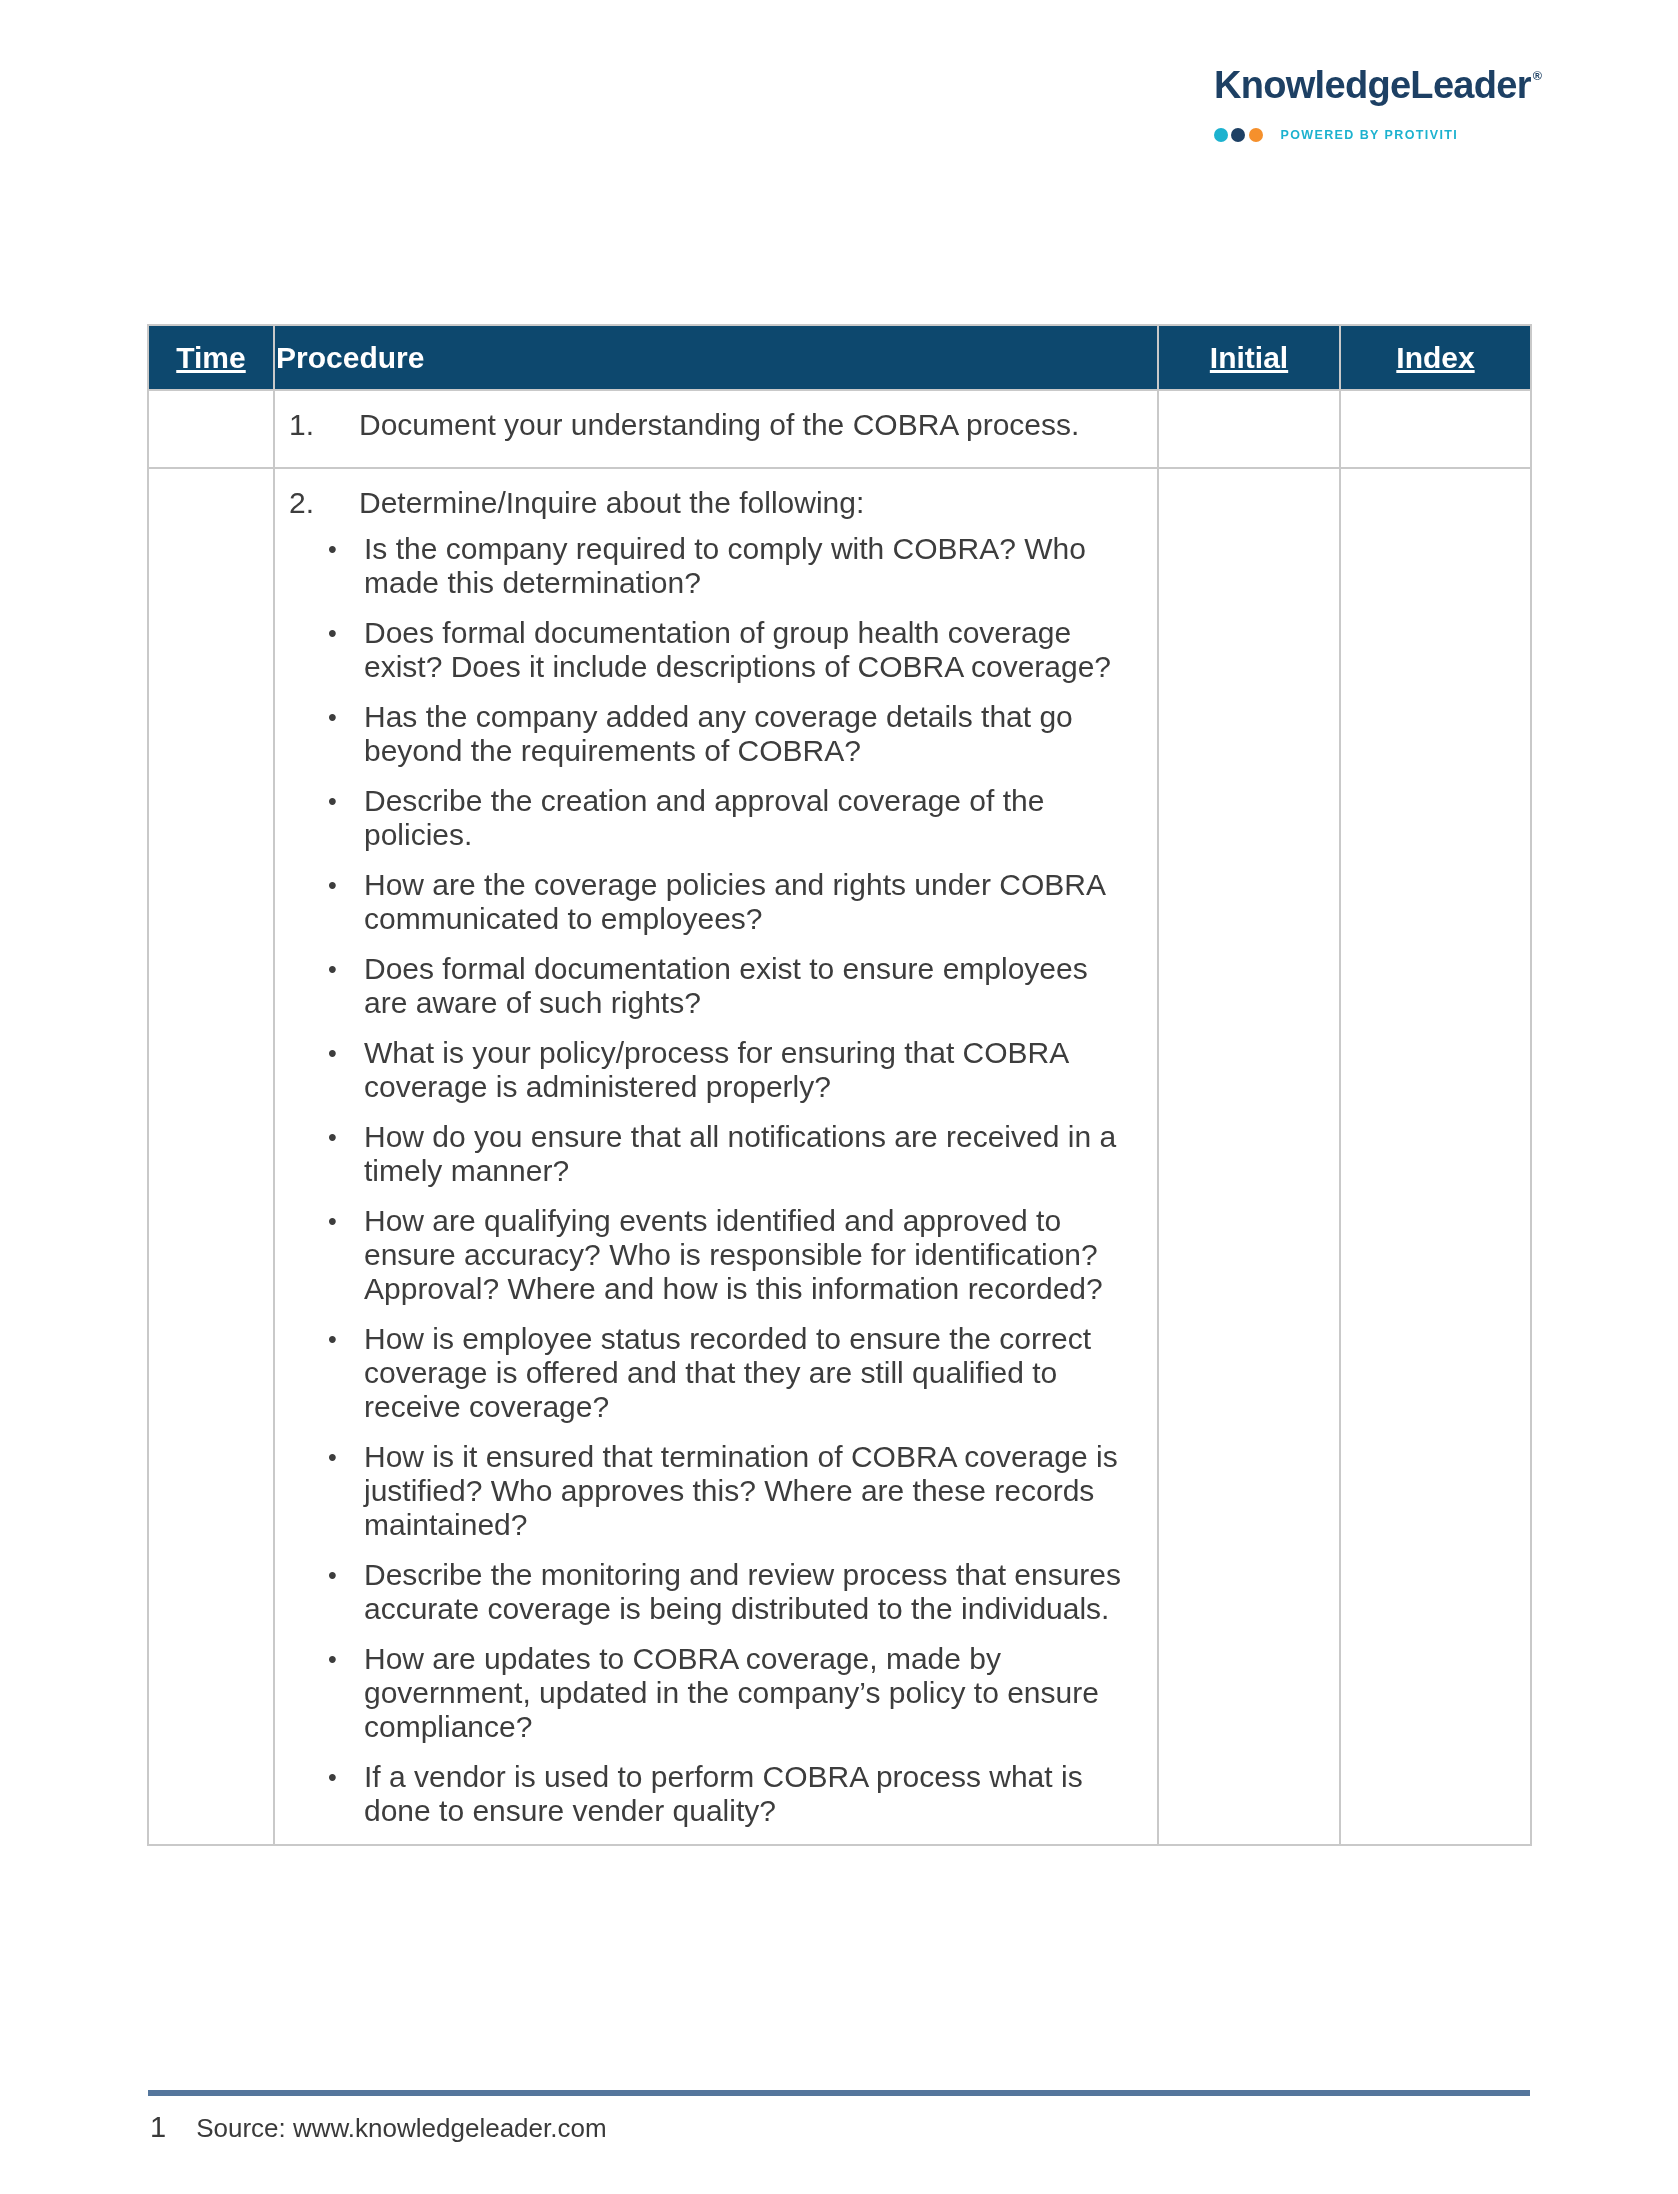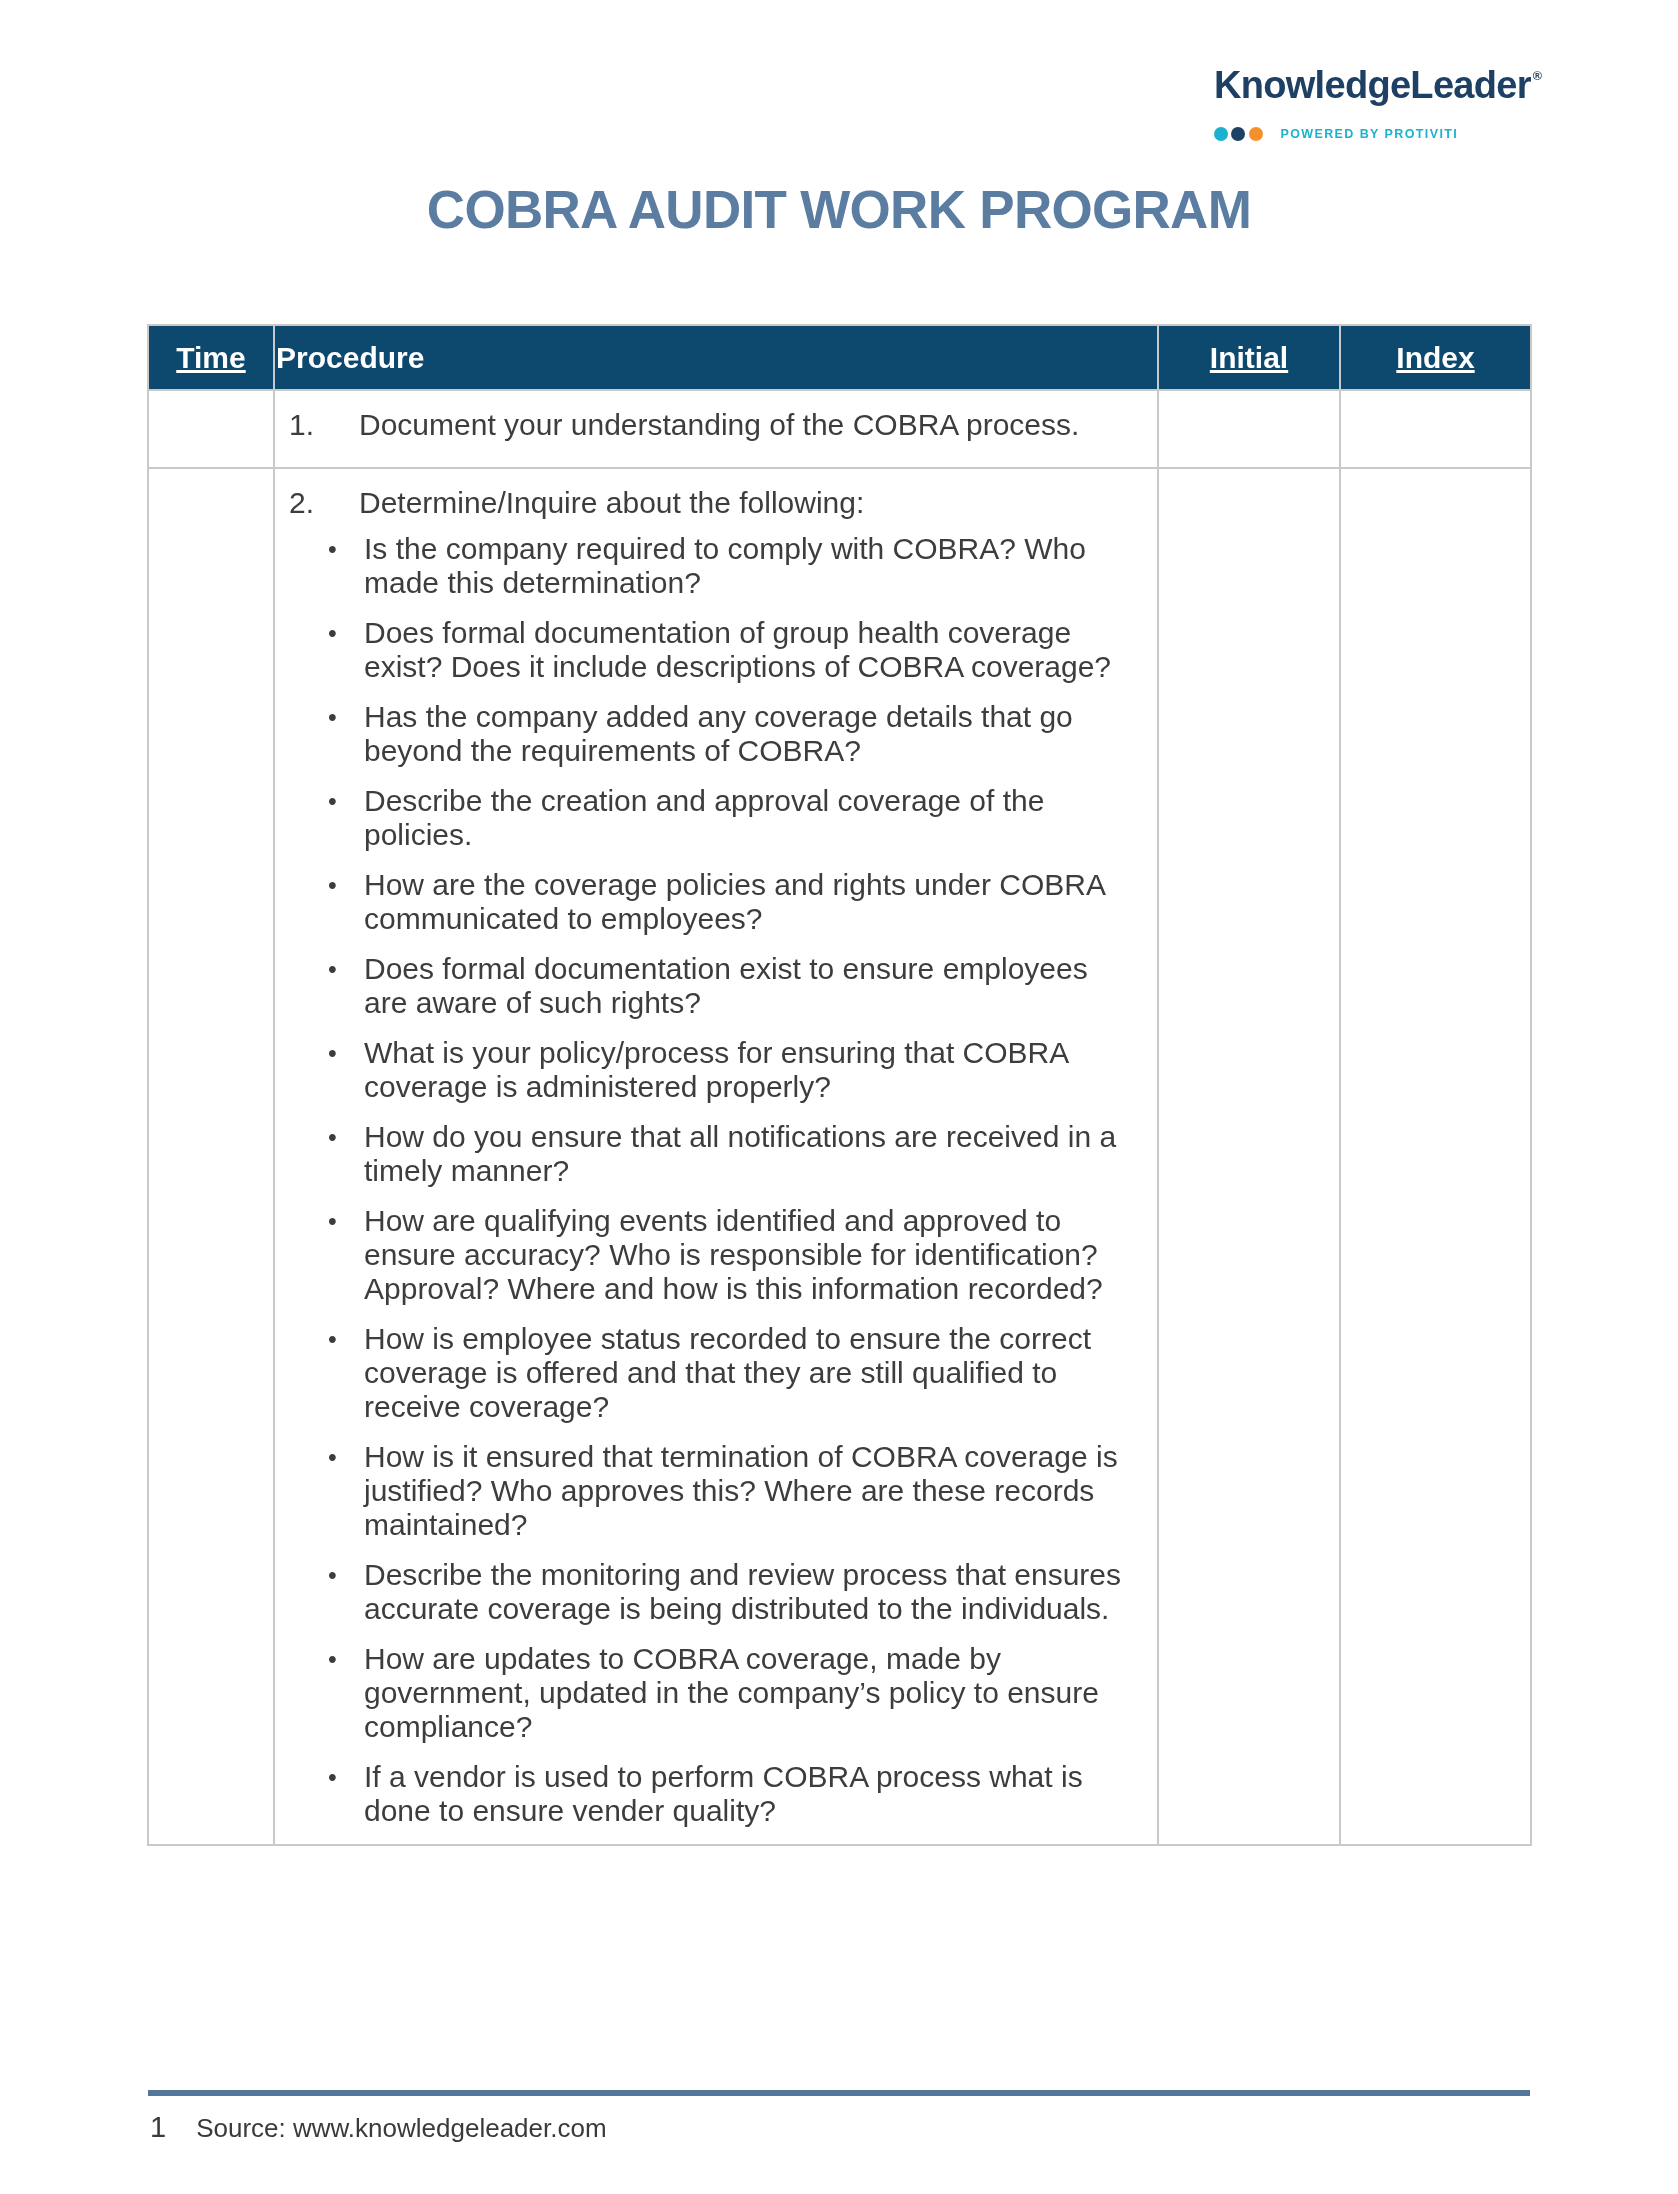--- a/index.html
+++ b/index.html
@@ -12,21 +12,21 @@
     overflow:hidden;
   }
 
   
   .logo{position:absolute;top:55px;left:1214px;}
   .wordmark{
     font-size:38px;font-weight:bold;color:#1d4064;
     letter-spacing:-0.7px;line-height:43px;white-space:nowrap;
   }
   .reg{font-size:12.5px;vertical-align:18.4px;margin-left:2px;letter-spacing:0;}
-  .tagline-row{display:flex;align-items:flex-start;margin-top:20px;height:14.5px;}
+  .tagline-row{display:flex;align-items:center;margin-top:20px;height:14.5px;}
   .dot{width:14px;height:14px;border-radius:50%;margin-right:3.3px;flex:none;}
   .dot-teal{background:#1cb2cf;}
   .dot-navy{background:#1d4064;}
   .dot-orange{background:#f5902c;}
   .tagline{
     margin-left:14.5px;font-size:12.5px;font-weight:bold;
     color:#1cb2cf;letter-spacing:1.4px;white-space:nowrap;
   }
 
   
@@ -85,21 +85,20 @@
   <div class="logo">
     <div class="wordmark"><span>KnowledgeLeader</span><span class="reg">®</span></div>
     <div class="tagline-row">
       <span class="dot dot-teal"></span>
       <span class="dot dot-navy"></span>
       <span class="dot dot-orange"></span>
       <span class="tagline">POWERED BY PROTIVITI</span>
     </div>
   </div>
 
-  <h1 class="title">COBRA AUDIT WORK PROGRAM</h1>
 
   <table class="wp">
     <colgroup>
       <col style="width:126px">
       <col style="width:884px">
       <col style="width:182px">
       <col style="width:191px">
     </colgroup>
     <thead>
       <tr>

